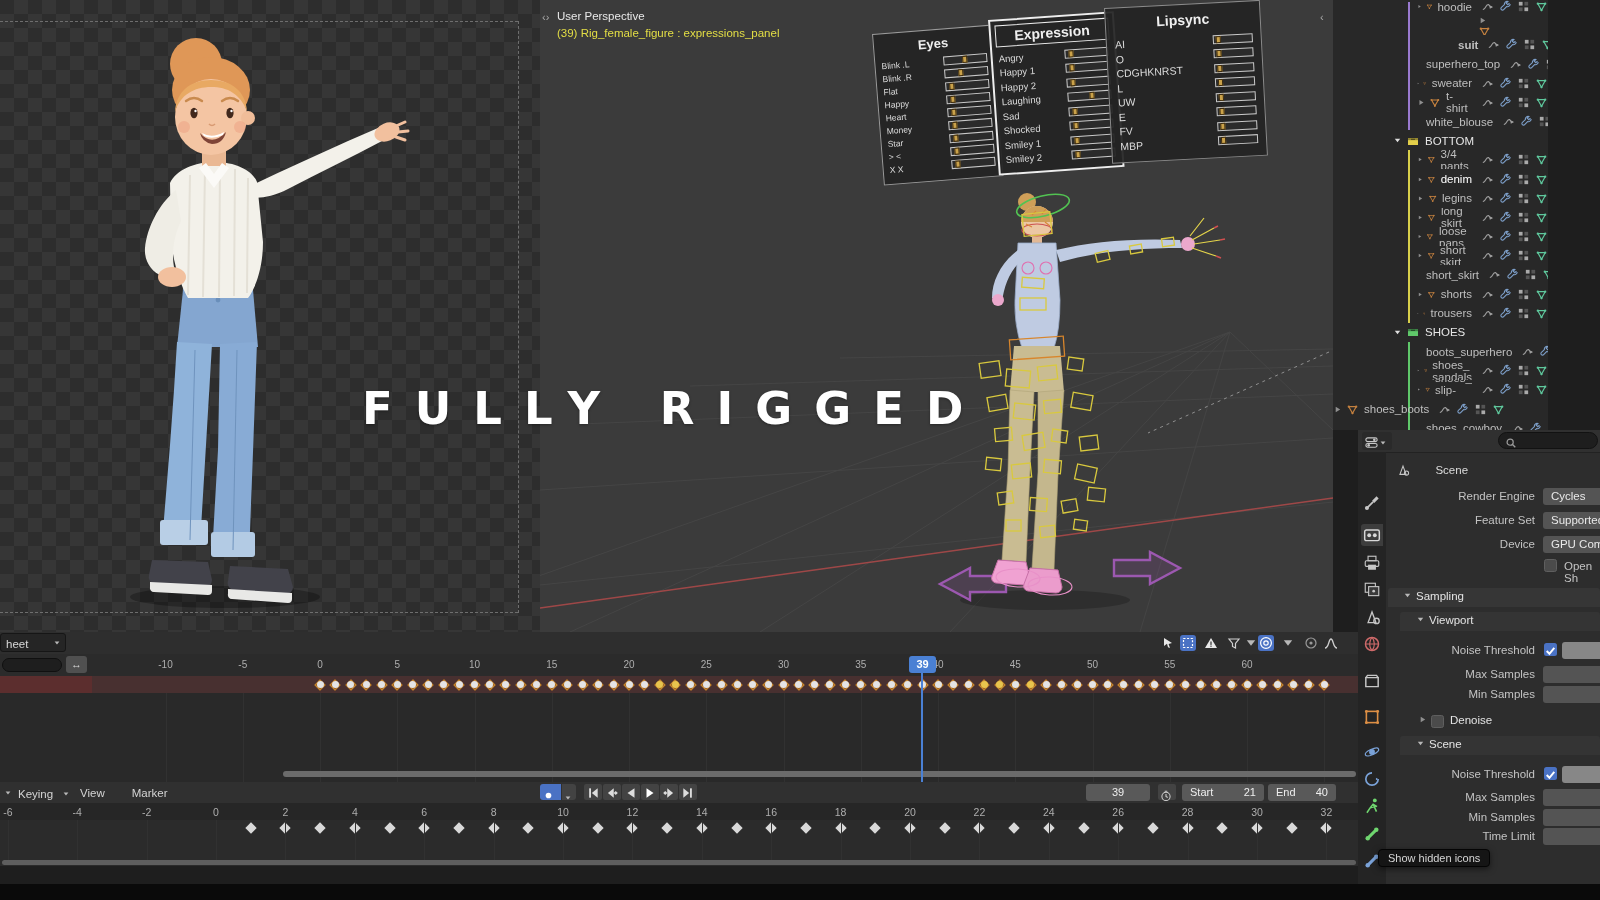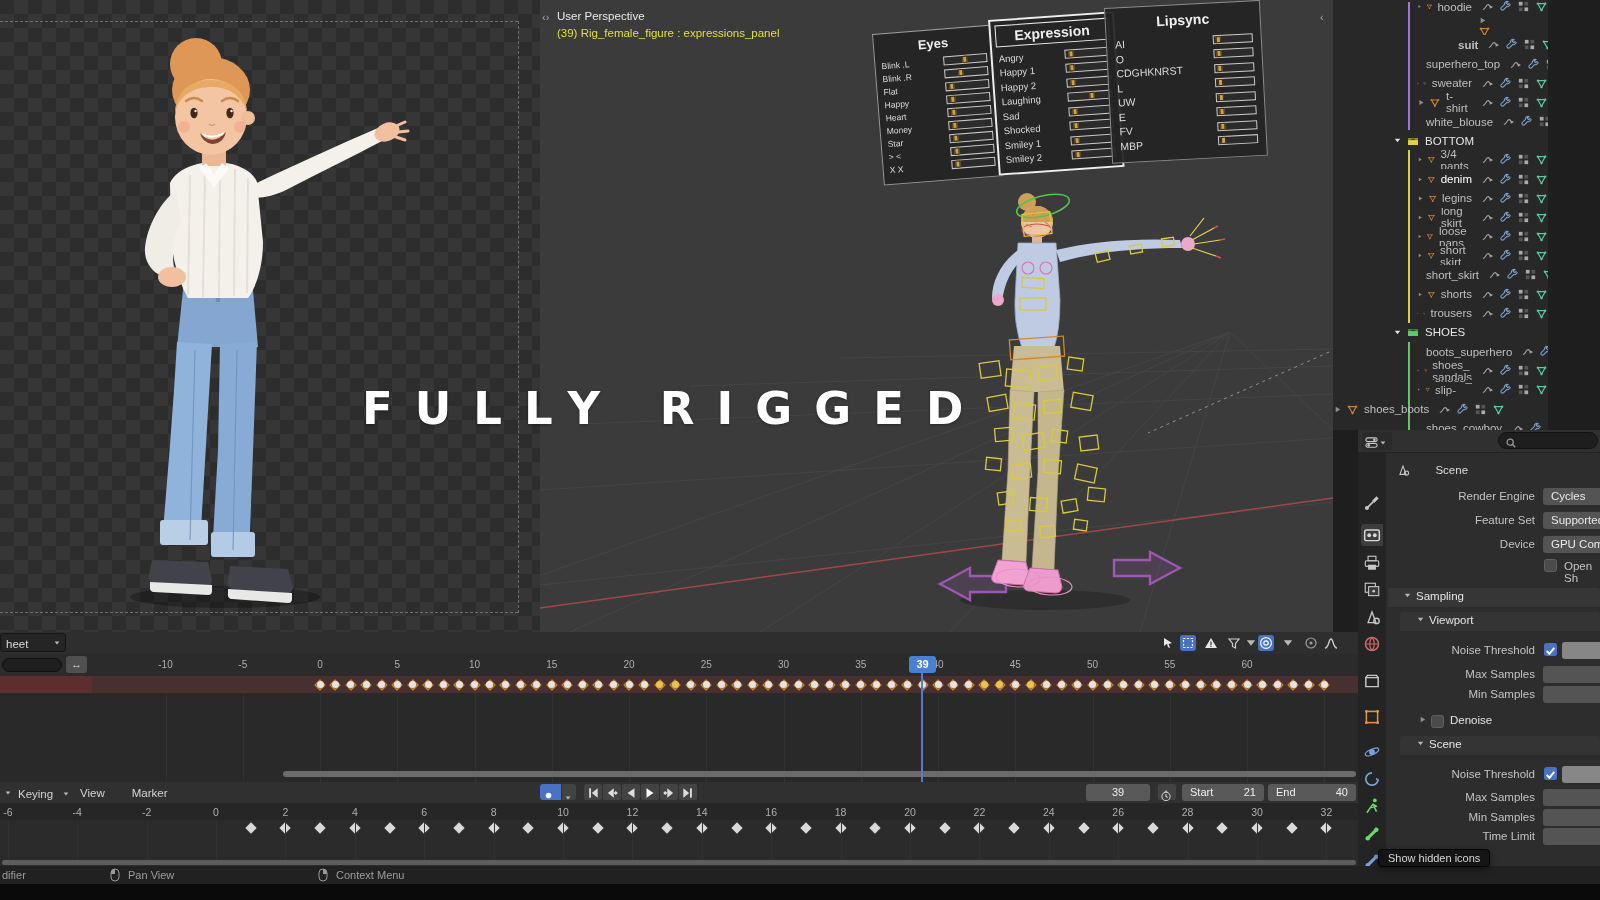--- a/index.html
+++ b/index.html
@@ -1746,21 +1746,21 @@
             </svg></span><span class="tbtn" style="left:679px;width:18px;"><svg viewBox="0 0 12 12">
               <path d="M8.5 2v8" stroke="#ddd" stroke-width="1.6"></path>
               <path d="M2 2l5 4-5 4z" fill="#ddd"></path>
             </svg></span></span>
       <span class="tfield" style="left:1086px;width:64px;text-align:center;">39</span>
       <span class="tbtn" style="left:1158px;width:18px;"><span class="ic" style="width:12px;height:12px;"><svg viewBox="0 0 14 14">
               <circle cx="7" cy="7.5" r="4.8" fill="none" stroke="#d0d0d0" stroke-width="1.2"></circle>
               <path d="M7 4.8v2.7l2 1.2M5.5 1.5h3" stroke="#d0d0d0" stroke-width="1.2" fill="none"></path>
             </svg></span></span>
       <span class="tfield" style="left:1182px;width:82px;padding:0 8px;"><span>Start</span><span style="float:right;">21</span></span>
-      <span class="tfield" style="left:1268px;width:88px;padding:0 8px;"><span>End</span><span style="float:right;">40</span></span>
+      <span class="tfield" style="left:1268px;width:68px;padding:0 8px;"><span>End</span><span style="float:right;">40</span></span>
     </div>
     <div class="abs" style="left:0;top:21px;width:100%;height:17px;background:#262626;"><span id="tl-ruler-labels"><span class="rlabel" style="left:-7.200000000000017px;top:3px;font-size:10.5px;">-6</span><span class="rlabel" style="left:62.19999999999999px;top:3px;font-size:10.5px;">-4</span><span class="rlabel" style="left:131.6px;top:3px;font-size:10.5px;">-2</span><span class="rlabel" style="left:201px;top:3px;font-size:10.5px;">0</span><span class="rlabel" style="left:270.4px;top:3px;font-size:10.5px;">2</span><span class="rlabel" style="left:339.8px;top:3px;font-size:10.5px;">4</span><span class="rlabel" style="left:409.20000000000005px;top:3px;font-size:10.5px;">6</span><span class="rlabel" style="left:478.6px;top:3px;font-size:10.5px;">8</span><span class="rlabel" style="left:548px;top:3px;font-size:10.5px;">10</span><span class="rlabel" style="left:617.4000000000001px;top:3px;font-size:10.5px;">12</span><span class="rlabel" style="left:686.8000000000001px;top:3px;font-size:10.5px;">14</span><span class="rlabel" style="left:756.2px;top:3px;font-size:10.5px;">16</span><span class="rlabel" style="left:825.6px;top:3px;font-size:10.5px;">18</span><span class="rlabel" style="left:895px;top:3px;font-size:10.5px;">20</span><span class="rlabel" style="left:964.4000000000001px;top:3px;font-size:10.5px;">22</span><span class="rlabel" style="left:1033.8000000000002px;top:3px;font-size:10.5px;">24</span><span class="rlabel" style="left:1103.2px;top:3px;font-size:10.5px;">26</span><span class="rlabel" style="left:1172.6000000000001px;top:3px;font-size:10.5px;">28</span><span class="rlabel" style="left:1242px;top:3px;font-size:10.5px;">30</span><span class="rlabel" style="left:1311.4px;top:3px;font-size:10.5px;">32</span></span></div>
     <div id="tl-area" class="abs" style="left:0;top:38px;width:1358px;height:40px;">
         <span class="kdiamond" style="left:246.7px;top:4px;background:#d9d9d9;"></span>
         <span class="kdiamond" style="left:281.4px;top:4px;background:#d9d9d9;"></span>
         <span class="kdiamond" style="left:316.1px;top:4px;background:#d9d9d9;"></span>
         <span class="kdiamond" style="left:350.8px;top:4px;background:#d9d9d9;"></span>
         <span class="kdiamond" style="left:385.5px;top:4px;background:#d9d9d9;"></span>
         <span class="kdiamond" style="left:420.20000000000005px;top:4px;background:#d9d9d9;"></span>
         <span class="kdiamond" style="left:454.90000000000003px;top:4px;background:#d9d9d9;"></span>
@@ -1806,33 +1806,16 @@
         <span class="vline" style="left:979.4000000000001px;top:0;height:40px;"></span>
         <span class="vline" style="left:1048.8000000000002px;top:0;height:40px;"></span>
         <span class="vline" style="left:1118.2px;top:0;height:40px;"></span>
         <span class="vline" style="left:1187.6000000000001px;top:0;height:40px;"></span>
         <span class="vline" style="left:1257px;top:0;height:40px;"></span>
         <span class="vline" style="left:1326.4px;top:0;height:40px;"></span>
       </div>
     <div class="abs" style="left:2px;top:78px;width:1354px;height:5px;background:#5e5e5e;border-radius:3px;"></div>
   </div>
 
-  <div id="statusbar" class="abs">
-    <span class="abs nw" style="left:2px;top:3px;">difier</span>
-    <span class="ic abs" style="left:110px;top:2px;width:10px;height:14px;">
-        <svg viewBox="0 0 10 14">
-          <rect x="1" y="1" width="8" height="12" rx="4" fill="none" stroke="#9a9a9a"></rect>
-          <path d="M5 1a4 4 0 0 0-4 4v1h4z" fill="#9a9a9a"></path>
-        </svg>
-      </span>
-    <span class="abs nw" style="left:128px;top:3px;">Pan View</span>
-    <span class="ic abs" style="left:318px;top:2px;width:10px;height:14px;">
-        <svg viewBox="0 0 10 14">
-          <rect x="1" y="1" width="8" height="12" rx="4" fill="none" stroke="#9a9a9a"></rect>
-          <path d="M5 1a4 4 0 0 1 4 4v1H5z" fill="#9a9a9a"></path>
-        </svg>
-      </span>
-    <span class="abs nw" style="left:336px;top:3px;">Context Menu</span>
-  </div>
   <div class="abs" style="left:0;top:884px;width:1600px;height:16px;background:#0a0a0a;"></div>
 
   <div id="tooltip" class="abs nw">Show hidden icons</div>
 </div>
 
 </body></html>

